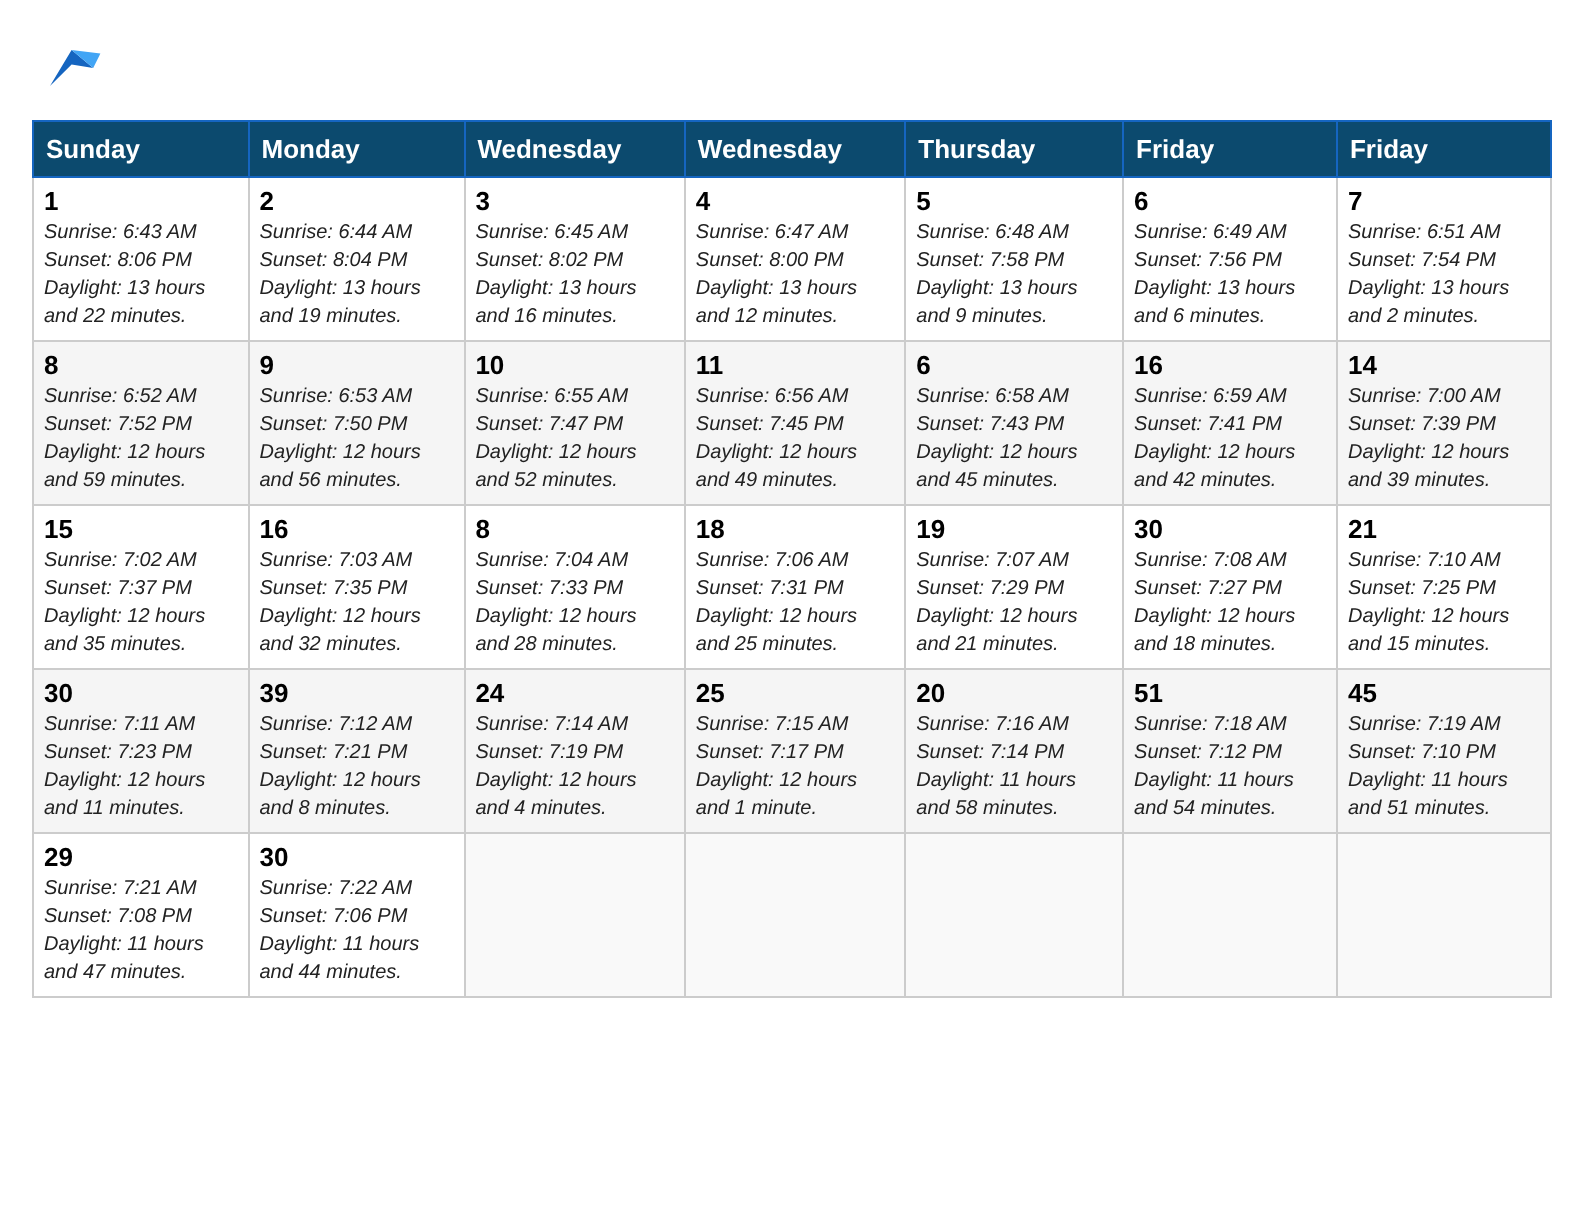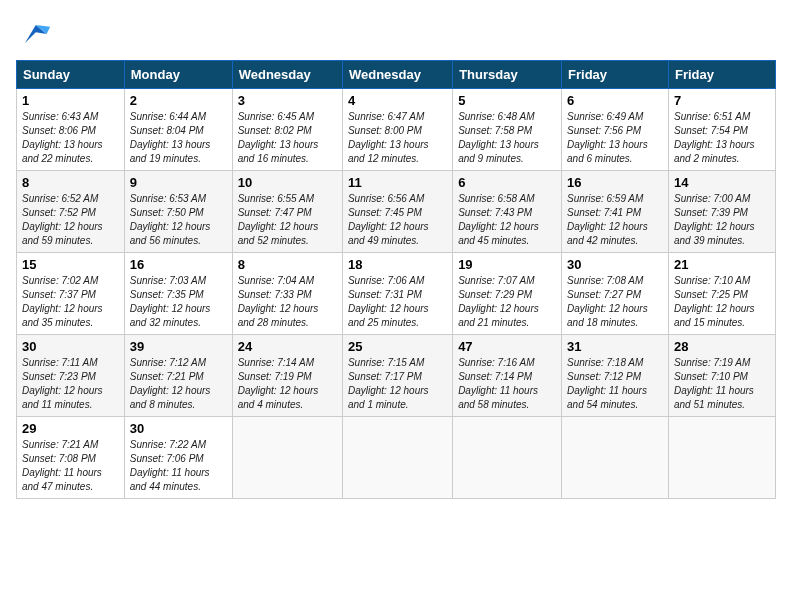--- a/index.html
+++ b/index.html
@@ -212,29 +212,29 @@
         </td>
         <td>
           <span class="day-number">24</span>
           <div class="day-info">Sunrise: 7:14 AM<br>Sunset: 7:19 PM<br>Daylight: 12 hours and 4 minutes.</div>
         </td>
         <td>
           <span class="day-number">25</span>
           <div class="day-info">Sunrise: 7:15 AM<br>Sunset: 7:17 PM<br>Daylight: 12 hours and 1 minute.</div>
         </td>
         <td>
-          <span class="day-number">47</span>
+          <span class="day-number">20</span>
           <div class="day-info">Sunrise: 7:16 AM<br>Sunset: 7:14 PM<br>Daylight: 11 hours and 58 minutes.</div>
         </td>
         <td>
-          <span class="day-number">31</span>
+          <span class="day-number">51</span>
           <div class="day-info">Sunrise: 7:18 AM<br>Sunset: 7:12 PM<br>Daylight: 11 hours and 54 minutes.</div>
         </td>
         <td>
-          <span class="day-number">28</span>
+          <span class="day-number">45</span>
           <div class="day-info">Sunrise: 7:19 AM<br>Sunset: 7:10 PM<br>Daylight: 11 hours and 51 minutes.</div>
         </td>
       </tr>
       <tr>
         <td>
           <span class="day-number">29</span>
           <div class="day-info">Sunrise: 7:21 AM<br>Sunset: 7:08 PM<br>Daylight: 11 hours and 47 minutes.</div>
         </td>
         <td>
           <span class="day-number">30</span>

